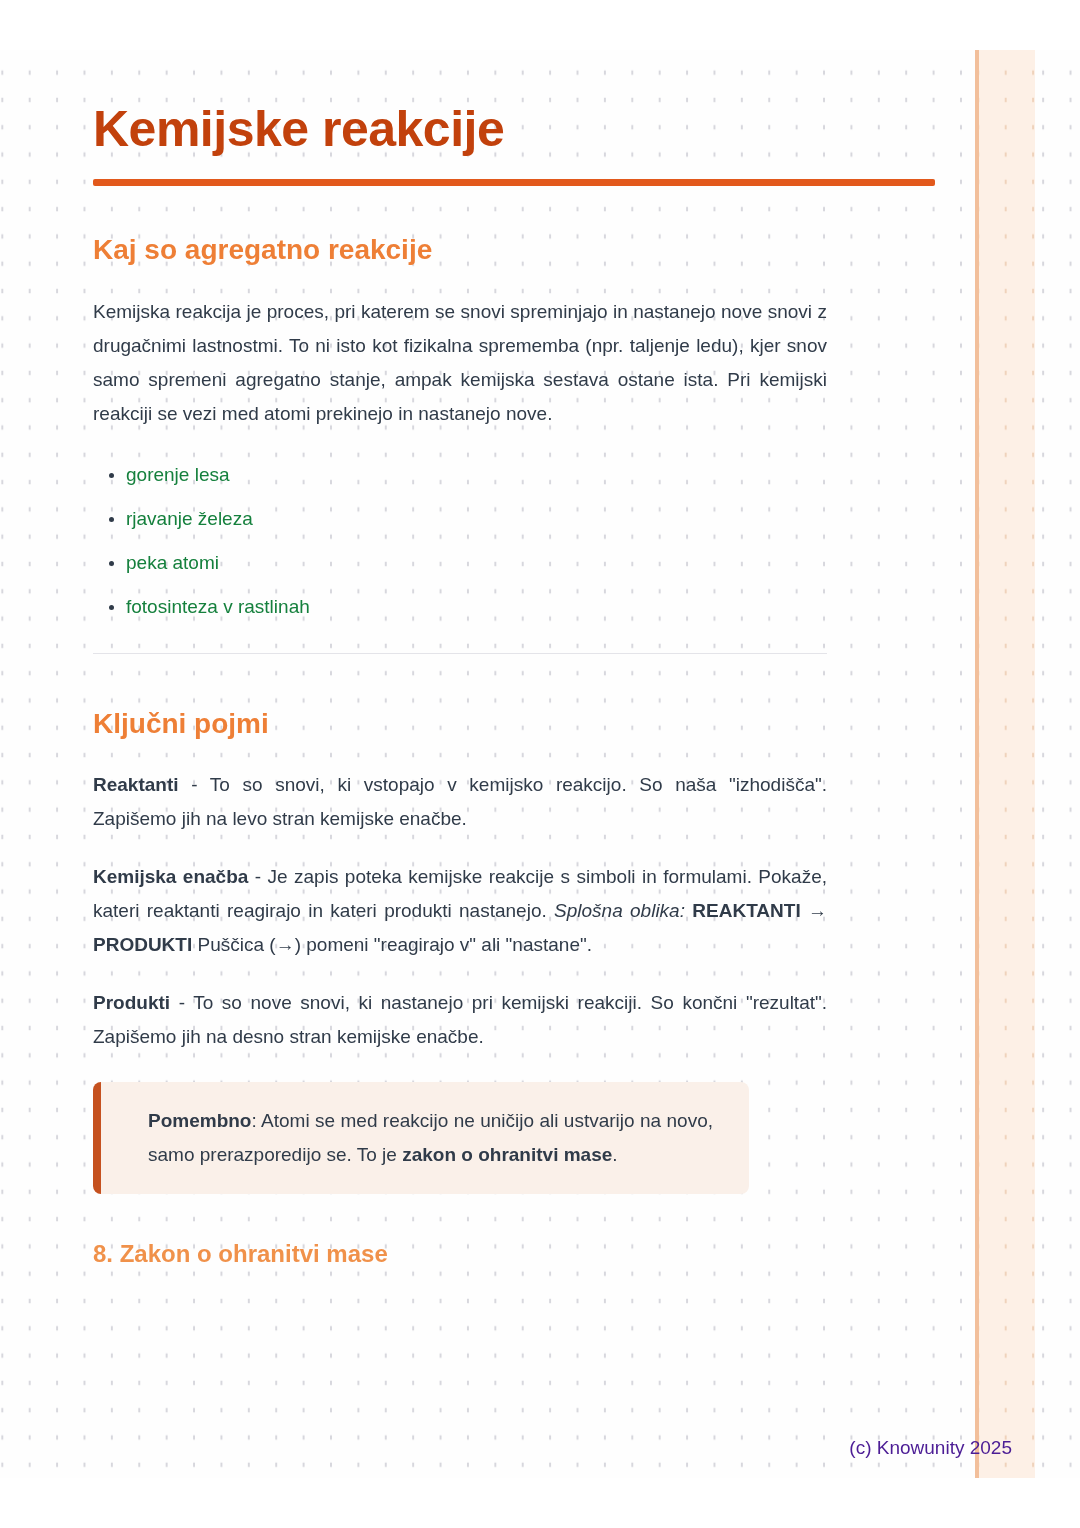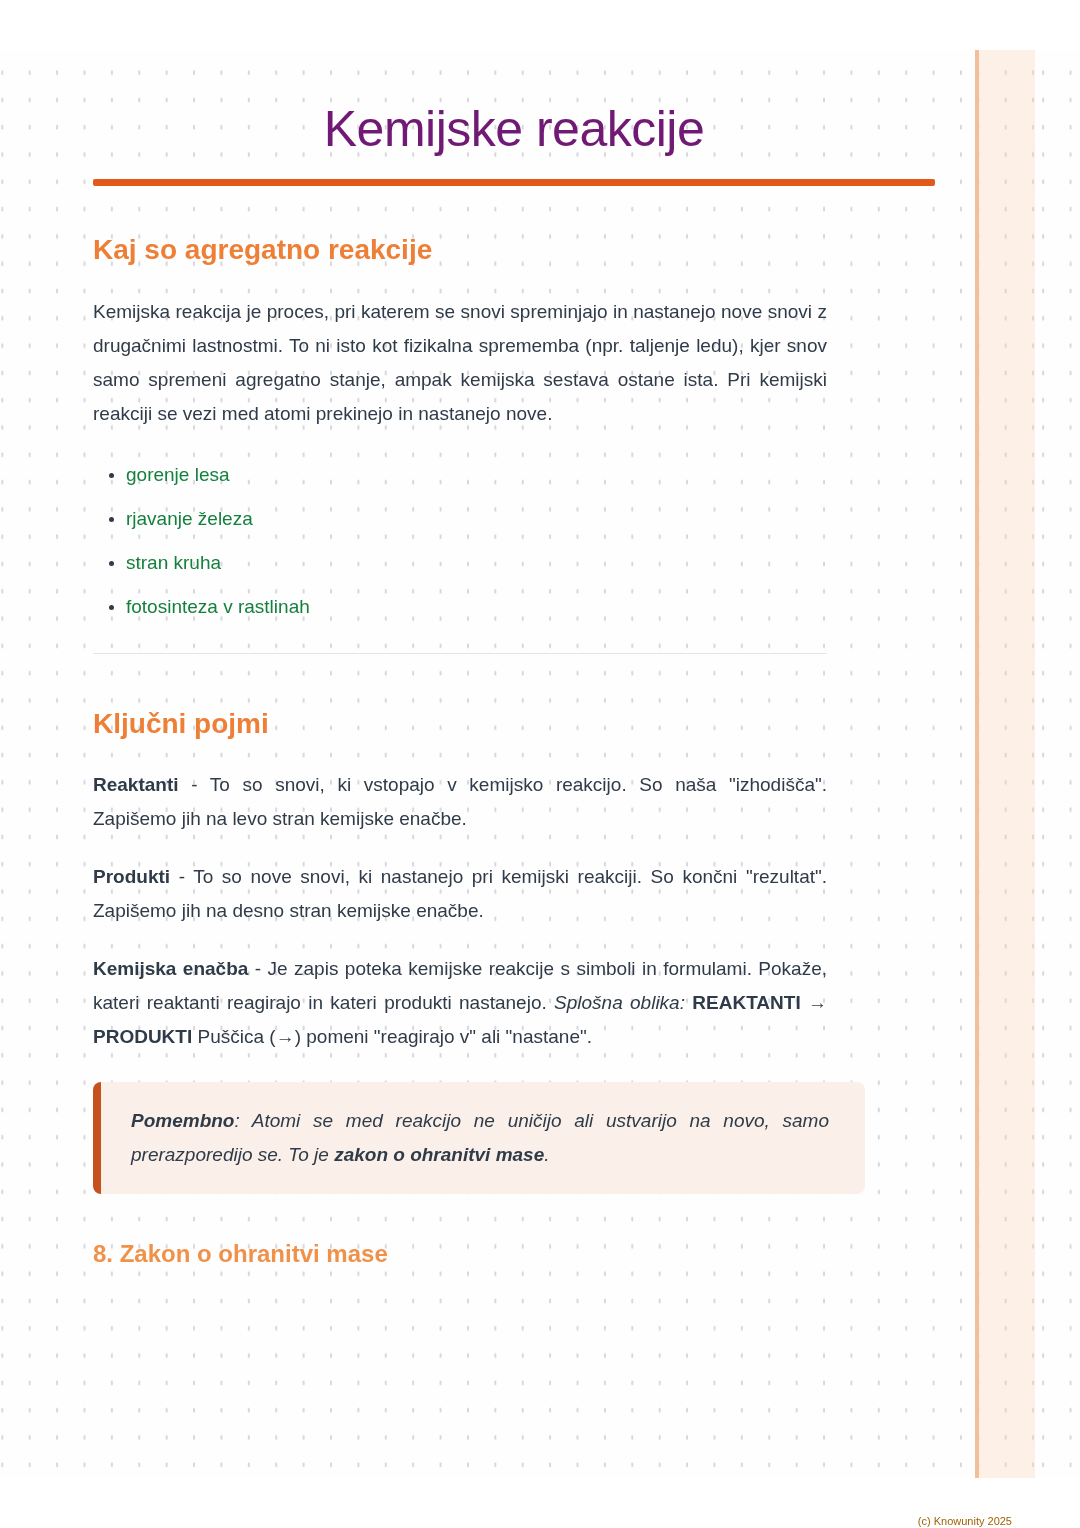--- a/index.html
+++ b/index.html
@@ -39,24 +39,23 @@
   .content {
     position: absolute;
     left: 93px; top: 50px;
     width: 842px;
     color: #303b49;
   }
   h1.doc-title {
     margin-top: 50px;
     font-size: 50px;
     line-height: 1.16;
-    font-weight: 400;
+    font-weight: 700;
     letter-spacing: -0.5px;
-    color: #701a75;
-    text-align: center;
+    color: #c2410c;
   }
   hr.accent-rule {
     border: none;
     margin: 21px 0 0 0;
     width: 842px; height: 7px;
     background: #e2591c;
     border-radius: 2px;
   }
   h2.section-heading {
     font-size: 28px;
@@ -96,40 +95,39 @@
   }
   ul.examples li::marker { color: #303b49; font-size: 17px; }
   hr.light-rule {
     border: none;
     margin: 29px 0 0 0;
     width: 734px; height: 1px;
     background: #e4e4e9;
   }
   .callout {
     margin-top: 28px;
-    width: 772px;
+    width: 656px;
     background: #faf0e9;
     border-left: 8px solid #c5511f;
     border-radius: 8px;
-    padding: 22px 36px 22px 30px;
-    font-style: italic;
+    padding: 22px 36px 22px 47px;
   }
   .callout p {
     font-size: 19px;
     line-height: 34px;
     text-align: justify;
     color: #303b49;
   }
   .b { font-weight: 700; }
   .i { font-style: italic; }
   .footer-credit {
     position: absolute;
-    top: 1515px; right: 68px;
-    font-size: 11px;
-    color: #a16207;
+    top: 1437px; right: 68px;
+    font-size: 19px;
+    color: #4c1d95;
     z-index: 5;
   }
 </style>
 </head>
 <body>
 
 <div class="screen">
 
   <div class="sheet"></div>
   <div class="side-strip"></div>
@@ -141,33 +139,33 @@
     <hr class="accent-rule">
 
     <h2 class="section-heading mt-what">Kaj so agregatno reakcije</h2>
 
     <p class="body-text just mt-lg">Kemijska reakcija je proces, pri katerem se snovi spreminjajo in nastanejo nove snovi z drugačnimi lastnostmi. To ni isto kot fizikalna sprememba (npr. taljenje ledu), kjer snov samo spremeni agregatno stanje, ampak kemijska sestava ostane ista. Pri kemijski reakciji se vezi med atomi prekinejo in nastanejo nove.</p>
 
 
     <ul class="examples">
       <li>gorenje lesa</li>
       <li>rjavanje železa</li>
-      <li>stran kruha</li>
+      <li>peka atomi</li>
       <li>fotosinteza v rastlinah</li>
     </ul>
 
     <hr class="light-rule">
 
     <h2 class="section-heading mt-key">Ključni pojmi</h2>
 
     <p class="body-text just mt-lg"><span class="b">Reaktanti</span><span> - To so snovi, ki vstopajo v kemijsko reakcijo. So naša "izhodišča". Zapišemo jih na levo stran kemijske enačbe.</span></p>
 
+    <p class="body-text just mt-md"><span class="b">Kemijska enačba</span><span> - Je zapis poteka kemijske reakcije s simboli in formulami. Pokaže, kateri reaktanti reagirajo in kateri produkti nastanejo. </span><span class="i">Splošna oblika:</span><span> </span><span class="b">REAKTANTI → PRODUKTI</span><span> Puščica (→) pomeni "reagirajo v" ali "nastane".</span></p>
+
     <p class="body-text just mt-md"><span class="b">Produkti</span><span> - To so nove snovi, ki nastanejo pri kemijski reakciji. So končni "rezultat". Zapišemo jih na desno stran kemijske enačbe.</span></p>
-
-    <p class="body-text just mt-md"><span class="b">Kemijska enačba</span><span> - Je zapis poteka kemijske reakcije s simboli in formulami. Pokaže, kateri reaktanti reagirajo in kateri produkti nastanejo. </span><span class="i">Splošna oblika:</span><span> </span><span class="b">REAKTANTI → PRODUKTI</span><span> Puščica (→) pomeni "reagirajo v" ali "nastane".</span></p>
 
     <div class="callout">
       <p><span class="b">Pomembno</span><span>: Atomi se med reakcijo ne uničijo ali ustvarijo na novo, samo prerazporedijo se. To je </span><span class="b">zakon o ohranitvi mase</span><span>.</span></p>
     </div>
 
 
     <h3 class="subsection-heading">8. Zakon o ohranitvi mase</h3>
 
   </div>
 

